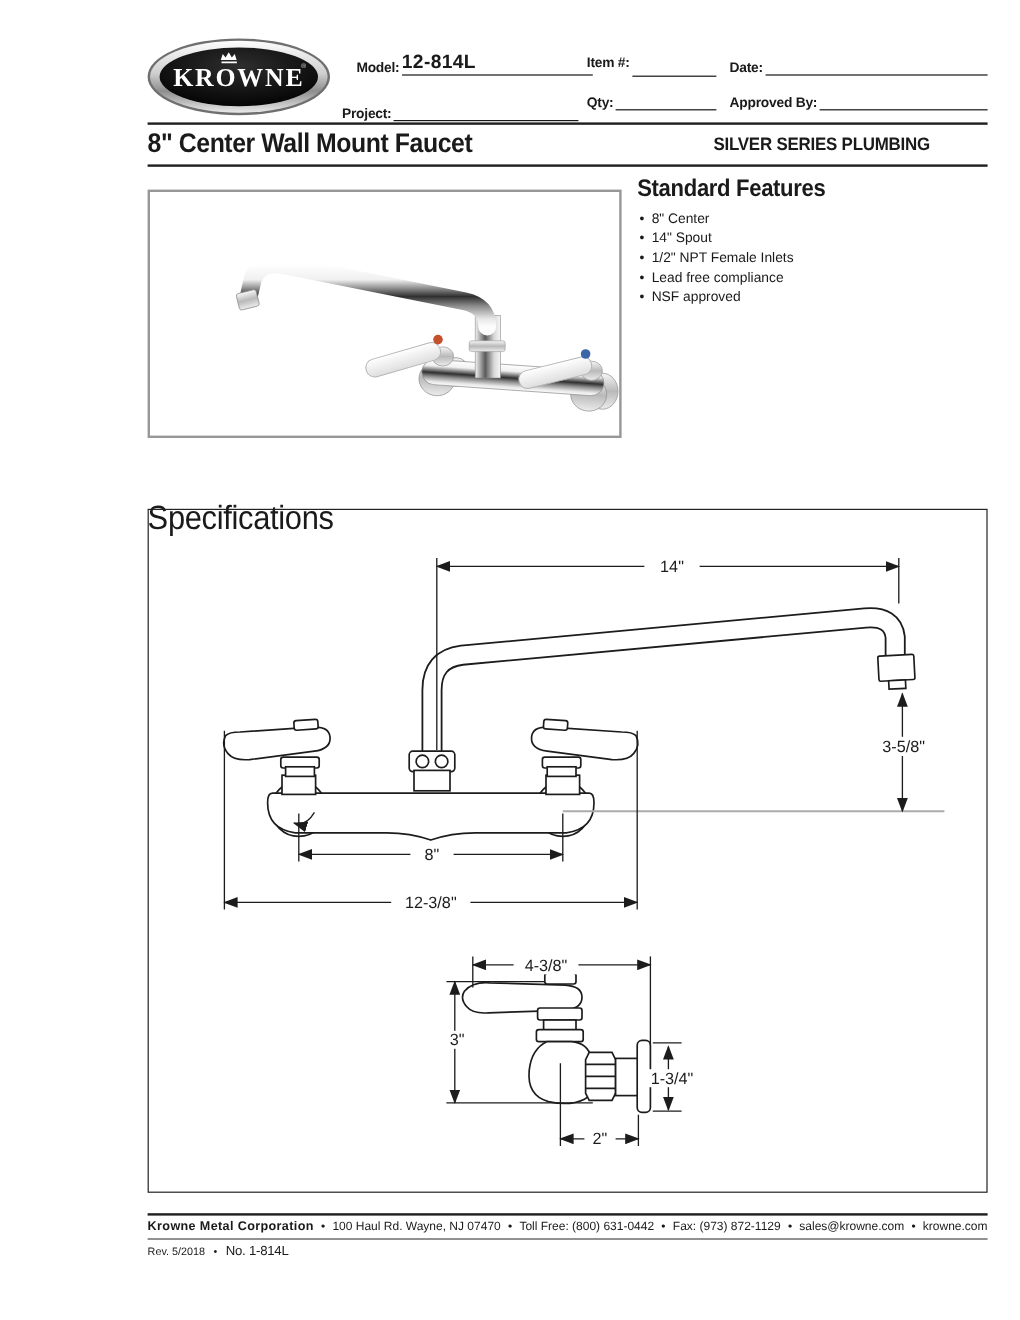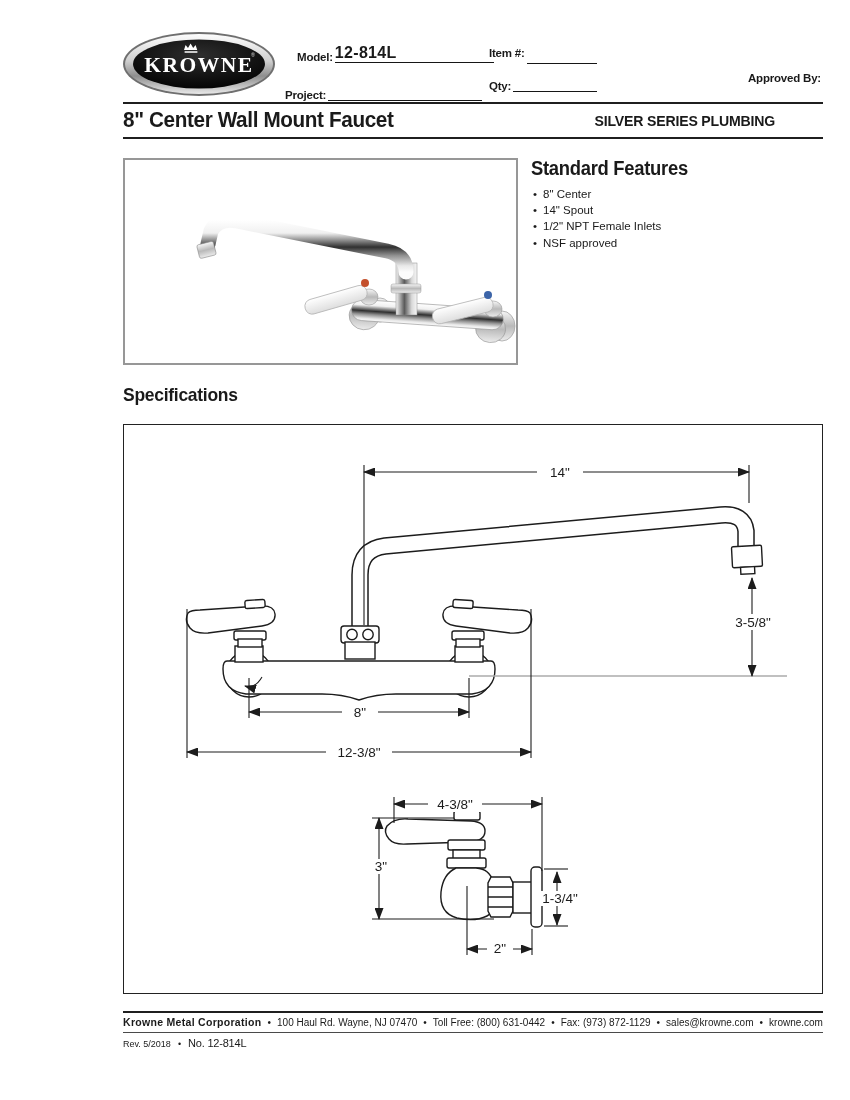--- a/index.html
+++ b/index.html
@@ -14,34 +14,34 @@
   .field .line{flex:1;border-bottom:1.6px solid #161616;height:100%;position:relative;}
   .field .val{position:absolute;left:0;right:0;bottom:0;font-size:16px;font-weight:bold;letter-spacing:.3px;}
 
   .rule{position:absolute;left:75px;width:700px;background:#1f1f1f;}
 
   .page-title{position:absolute;left:75px;top:107px;font-size:22.5px;font-weight:bold;letter-spacing:-.4px;white-space:nowrap;}
   .series-title{position:absolute;right:75px;top:112px;font-size:15px;font-weight:bold;letter-spacing:-.2px;white-space:nowrap;}
 
   .photo-box{position:absolute;left:75px;top:158px;width:395px;height:207px;border:2px solid #979797;box-sizing:border-box;background:#fff;}
 
-  .features{position:absolute;left:483px;top:157px;width:295px;}
+  .features{position:absolute;left:483px;top:146px;width:295px;}
   .features h2{margin:0 0 6px 0;font-size:20px;letter-spacing:-.3px;}
   .features ul{list-style:none;margin:0;padding:0;}
   .features li{font-size:11.5px;line-height:16.2px;padding-left:2px;}
   .features li::before{content:"•";margin-right:6px;}
 
   .nsf{margin-top:14px;margin-left:10px;width:70px;}
   .nsf-circle{width:44px;height:44px;border:3px solid #111;border-radius:50%;display:flex;align-items:center;justify-content:center;position:relative;margin-left:4px;}
   .nsf-mark{font-size:16.5px;font-weight:bold;letter-spacing:-1px;transform:scaleX(.85);}
   .nsf-reg{position:absolute;right:3px;bottom:6px;font-size:5px;}
   .nsf-cert{margin-top:7px;width:56px;border:1.5px solid #111;text-align:center;padding:2px 1px;}
   .nsf-cert div{font-size:6.5px;font-weight:bold;line-height:8px;letter-spacing:-.2px;}
 
-  .spec-heading{position:absolute;left:75px;top:384px;font-size:19px;font-weight:bold;letter-spacing:-.3px;}
+  .spec-heading{position:absolute;left:75px;top:416px;font-size:28px;font-weight:normal;letter-spacing:-.3px;}
   .spec-box{position:absolute;left:75px;top:424px;width:700px;height:570px;border:1.5px solid #222;box-sizing:border-box;}
 
   .dim-text{font-size:13.5px;fill:#1c1c1c;font-family:"Liberation Sans",sans-serif;}
 
   .f-line1{position:absolute;left:75px;top:1016px;width:700px;display:flex;justify-content:space-between;align-items:baseline;font-size:10px;white-space:nowrap;}
   .f-line1 .co{font-weight:bold;font-size:10.5px;letter-spacing:.3px;}
   .f-line2{position:absolute;left:75px;top:1037px;width:700px;display:flex;justify-content:space-between;align-items:baseline;}
   .f-line2 .disc{font-size:8.4px;}
   .f-right{display:flex;align-items:baseline;gap:7px;}
   .f-right .rev{font-size:9px;}
@@ -76,29 +76,33 @@
   <div class="field" style="left:249px;top:43px;width:197px;">
     <span class="lbl">Model:</span>
     <span class="line">
         <span class="val">12-814L</span>
       </span>
   </div>
   <div class="field" style="left:441px;top:43px;width:108px;align-items:center;">
     <span class="lbl">Item #:</span>
     <span class="line"></span>
   </div>
+  <div class="field" style="left:560px;top:43px;width:215px;">
+    <span class="lbl">Date:</span>
+    <span class="line"></span>
+  </div>
   <div class="field" style="left:237px;top:81px;width:197px;text-align:center;">
     <span class="lbl">Project:</span>
     <span class="line"></span>
   </div>
   <div class="field" style="left:441px;top:72px;width:108px;justify-content:space-between;">
     <span class="lbl">Qty:</span>
     <span class="line"></span>
   </div>
-  <div class="field" style="left:560px;top:72px;width:215px;flex-direction:column;">
+  <div class="field" style="left:560px;top:72px;width:215px;">
     <span class="lbl">Approved By:</span>
     <span class="line"></span>
   </div>
 
   <div class="rule" style="top:102px;height:2px;"></div>
   <div class="page-title"><span class="cond">8" Center Wall Mount Faucet</span></div>
   <div class="series-title"><span class="cond-r">SILVER SERIES PLUMBING</span></div>
   <div class="rule" style="top:137px;height:1.5px;"></div>
 
   <div class="photo-box">
@@ -153,20 +157,21 @@
       <circle cx="363" cy="135" r="4" fill="#3c64a8"></circle>
     </svg>
   </div>
 
   <div class="features">
     <h2><span class="cond">Standard Features</span></h2>
     <ul>
       <li>8" Center</li>
       <li>14" Spout</li>
       <li>1/2" NPT Female Inlets</li>
+      <li>Lead free compliance</li>
       <li>NSF approved</li>
     </ul>
   </div>
 
   <div class="spec-heading"><span class="cond">Specifications</span></div>
 
   <div class="spec-box">
     <svg width="697" height="567" viewBox="0 0 697 567">
       <defs>
         <marker id="arr" markerWidth="12" markerHeight="9" refX="11" refY="4.5" orient="auto-start-reverse" markerUnits="userSpaceOnUse">
@@ -284,17 +289,17 @@
     <span>•</span>
     <span>sales@krowne.com</span>
     <span>•</span>
     <span>krowne.com</span>
   </div>
   <div class="rule" style="top:1032px;height:1px;background:#4a4a4a;"></div>
   <div class="f-line2">
     <span class="f-right">
       <span class="rev">Rev. 5/2018</span>
       <span class="rev">•</span>
-      <span class="docno">No. 12-814L</span>
+      <span class="docno">No. 1-814L</span>
     </span>
   </div>
 
 </div>
 
 </body></html>

